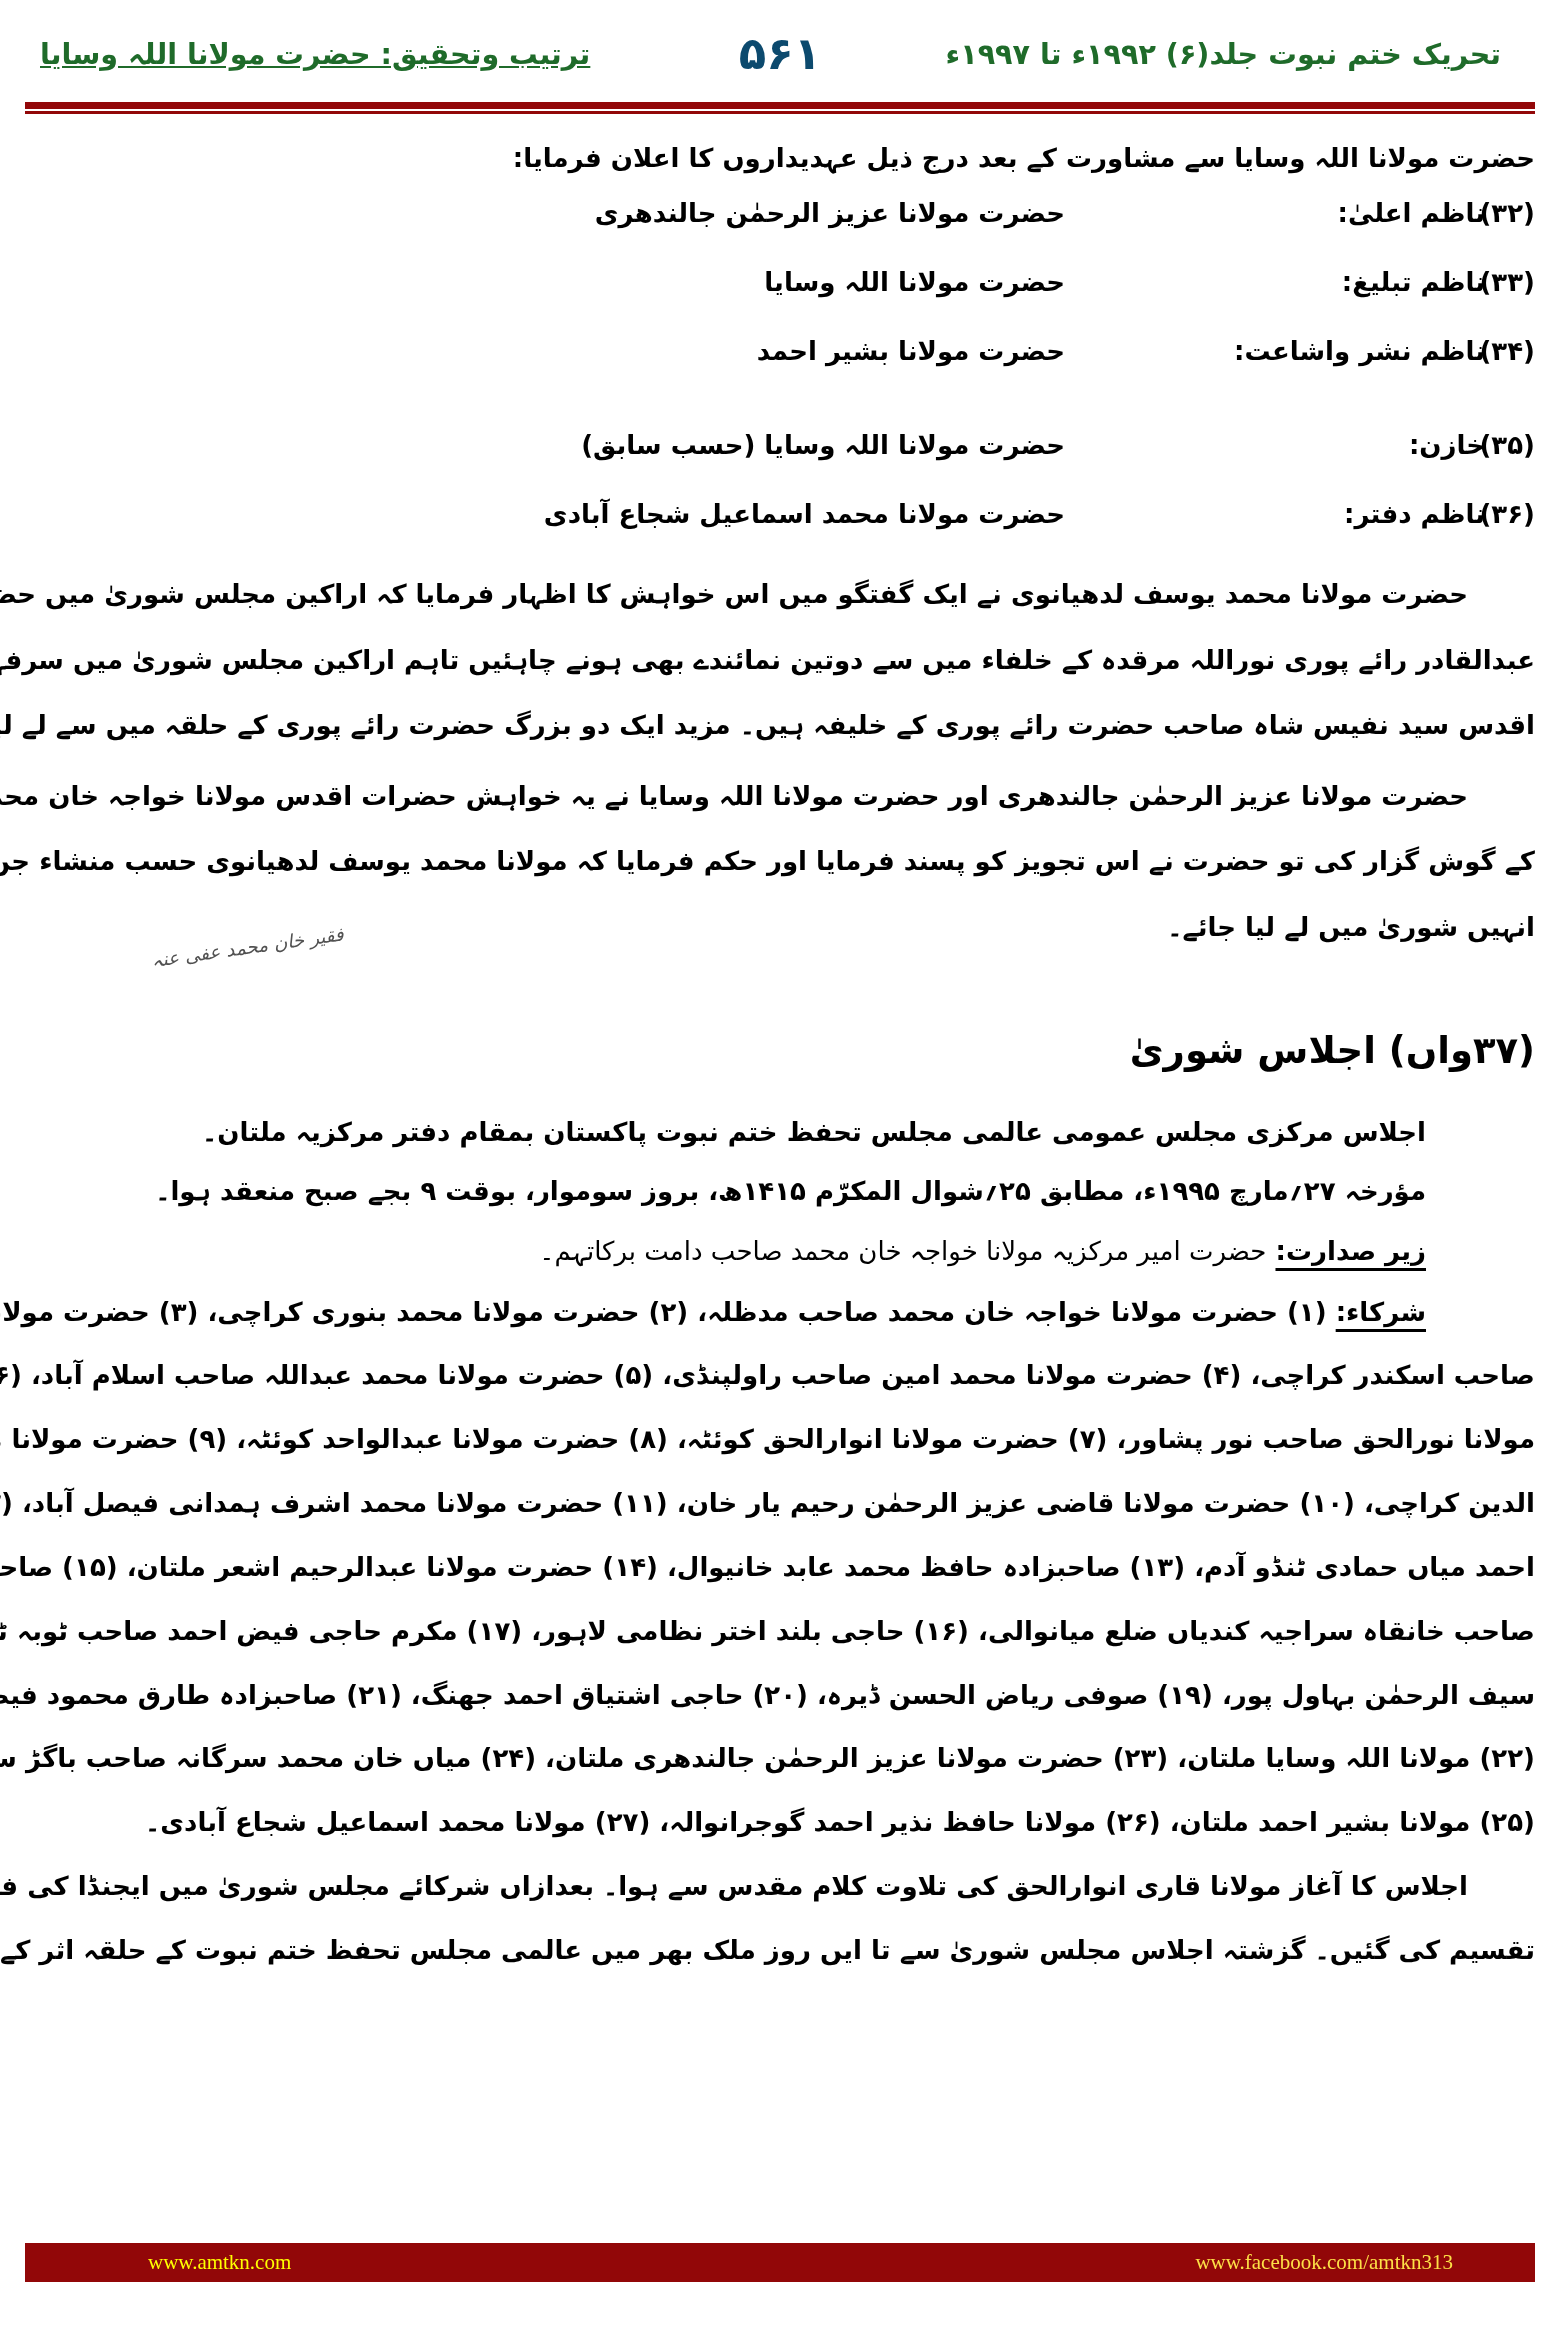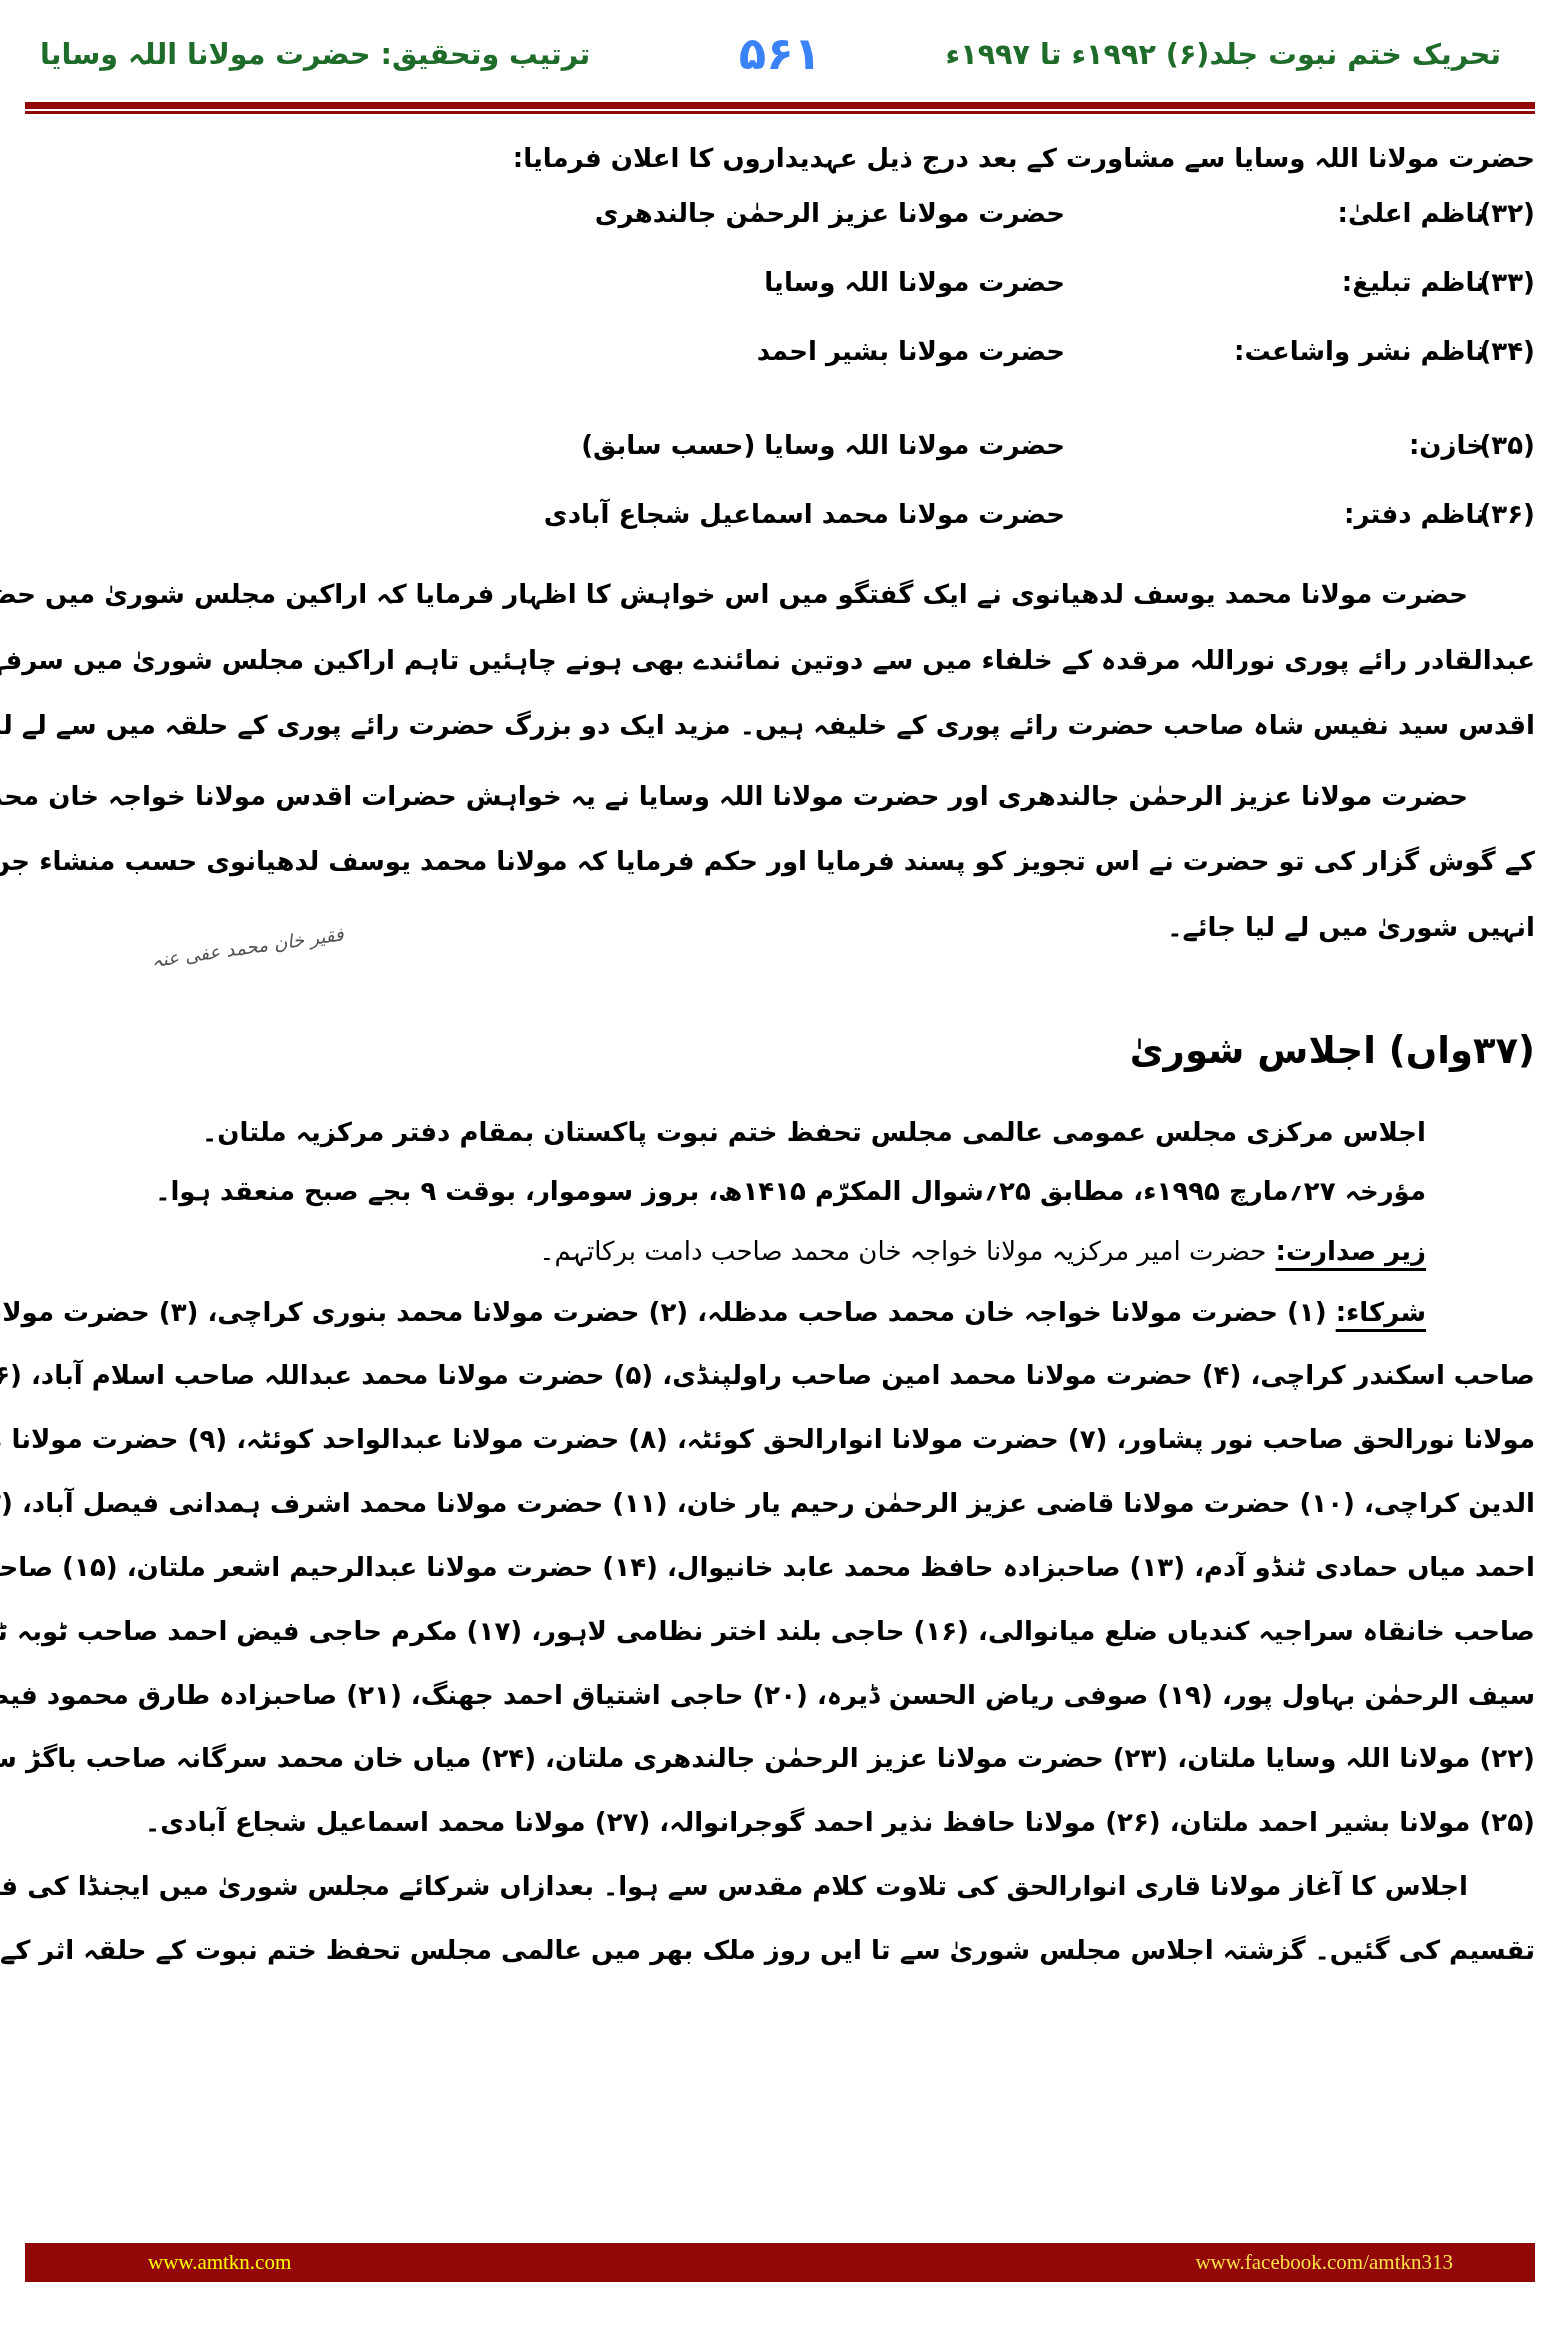--- a/index.html
+++ b/index.html
@@ -9,24 +9,24 @@
   }
   .page { position: absolute; left: 25px; top: 0; width: 1510px; height: 2330px; }
 
   
   .header { position: absolute; left: 0; top: 0; width: 1510px; height: 126px; }
   .hdr-text {
     position: absolute; top: 25px; height: 59px; line-height: 59px;
     color: #1f6b2a; font-size: 28.6px; font-weight: bold; direction: rtl; white-space: nowrap;
   }
   .hdr-right { right: 34px; text-align: center; }
-  .hdr-left { left: 15px; }
+  .hdr-left { left: 15px; text-decoration: underline; }
   .hdr-pageno {
     position: absolute; top: 20px; left: 0; right: 0; text-align: center;
-    color: #3b82f6; font-size: 45px; font-weight: bold; line-height: 67px; direction: rtl;
+    color: #0c4a6e; font-size: 45px; font-weight: bold; line-height: 67px; direction: rtl;
   }
   .rule-thick { position: absolute; left: 0; top: 102px; width: 1510px; height: 6.7px; background: #920708; }
   .rule-thin  { position: absolute; left: 0; top: 111px; width: 1510px; height: 2.5px; background: #920708; }
 
   
   .body-wrap {
     position: absolute; left: 0; top: 126px; width: 1510px;
     direction: rtl; font-family: "DejaVu Sans", sans-serif;
     font-weight: bold; font-size: 26px;
   }

